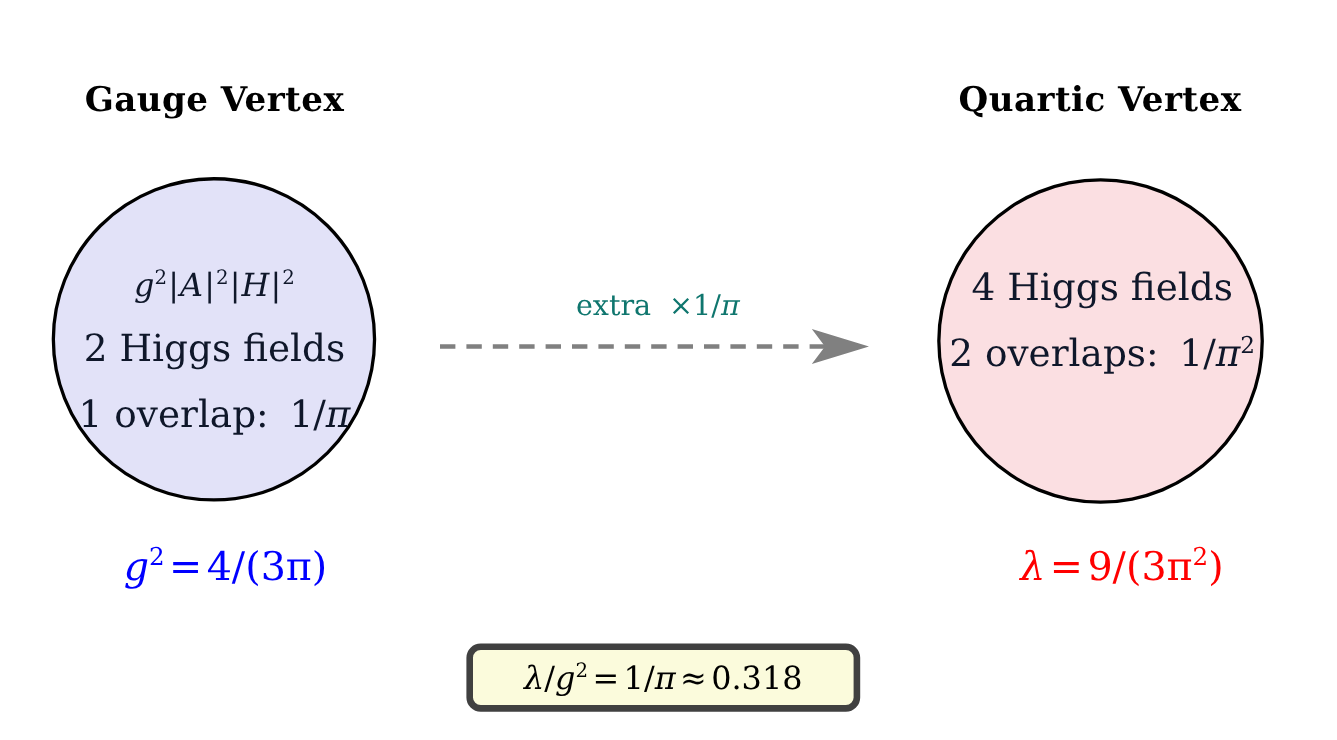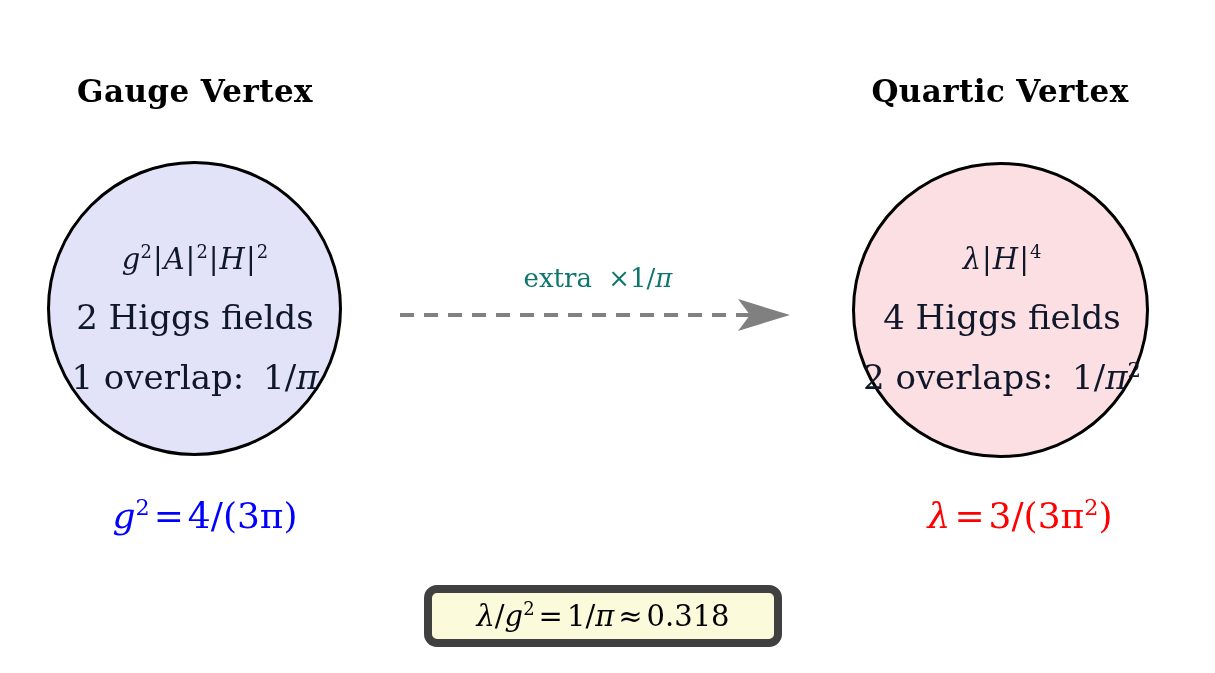--- a/index.html
+++ b/index.html
@@ -142,21 +142,21 @@
 
   
   #ratio-box {
     position: absolute;
     left: 424px;
     top: 562px;
     width: 358px;
     height: 62px;
     box-sizing: border-box;
     background: #fbfbdc;
-    border: 8px solid #404040;
+    border: 6px solid #404040;
     border-radius: 13px;
     display: flex;
     align-items: center;
     justify-content: center;
   }
   #ratio-text {
     font-size: 29px;
     color: #000000;
     white-space: nowrap;
   }
@@ -185,28 +185,27 @@
 
     <svg id="arrow-svg" width="400" height="52" viewBox="0 0 400 52">
       <line x1="2" y1="24" x2="352" y2="24" stroke="#808080" stroke-width="4" stroke-dasharray="14 10" stroke-linecap="butt"></line>
       <path d="M 340 8 L 392 24 L 340 40 L 352 24 Z" fill="#808080"></path>
     </svg>
   </div>
 
   <div class="vertex-circle" id="circle-quartic"></div>
 
   <div class="circle-text" id="text-quartic">
-    <span class="circle-line formula"><span class="mi">λ</span><span class="bar">|</span><span class="mi">H</span><span class="bar">|</span><sup class="exp">4</sup></span>
 
     <span class="circle-line count">4 Higgs fields</span>
 
     <span class="circle-line"><span>2 overlaps:</span><span class="op">&nbsp;</span><span class="mup">1</span><span class="slash">/</span><span class="mi">π</span><sup class="exp">2</sup></span>
   </div>
 
   <div class="coupling" id="coupling-gauge"><span class="mi">g</span><sup class="exp">2</sup><span class="op">=</span><span class="mup">4/(3π)</span></div>
 
-  <div class="coupling" id="coupling-quartic"><span class="mi">λ</span><span class="op">=</span><span class="mup">3/(3π</span><sup class="exp">2</sup><span class="mup">)</span></div>
+  <div class="coupling" id="coupling-quartic"><span class="mi">λ</span><span class="op">=</span><span class="mup">9/(3π</span><sup class="exp">2</sup><span class="mup">)</span></div>
 
   <div id="ratio-box">
     <span id="ratio-text"><span class="mi">λ</span><span class="slash">/</span><span class="mi">g</span><sup class="exp">2</sup><span class="op">=</span><span class="mup">1</span><span class="slash">/</span><span class="mi">π</span><span class="op">≈</span><span class="mup">0.318</span></span>
   </div>
 
 </div>
 
 </body></html>

